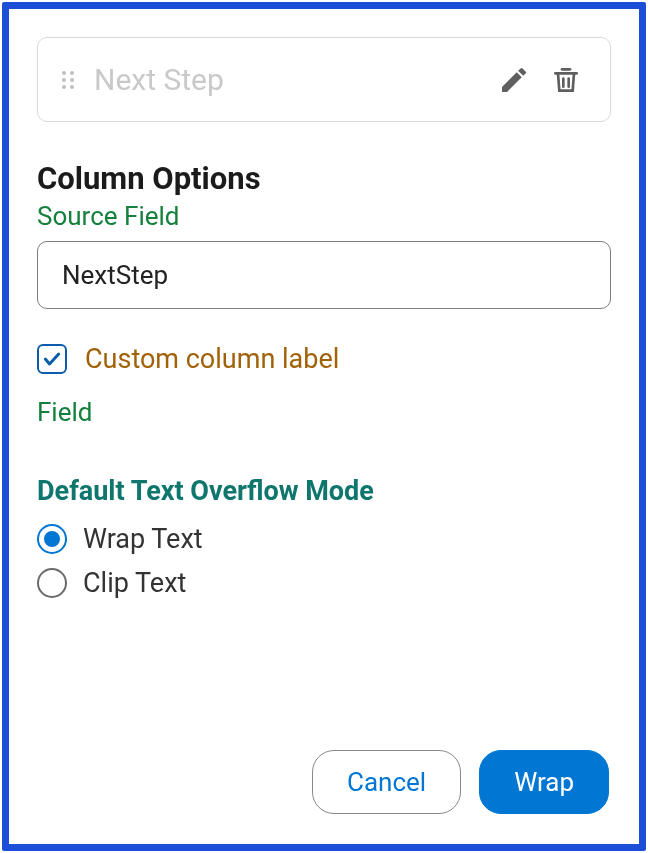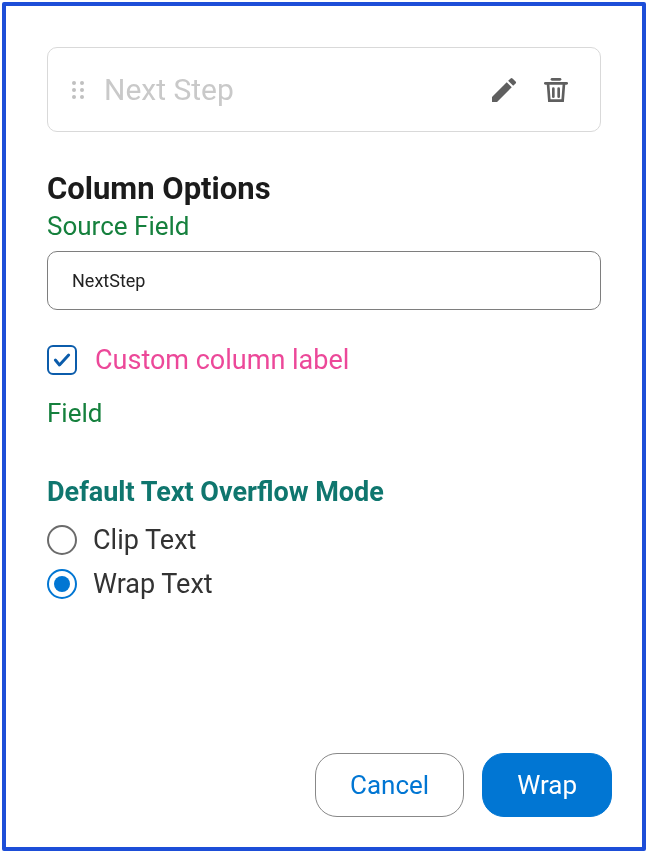--- a/index.html
+++ b/index.html
@@ -4,26 +4,26 @@
 <style>
   * { box-sizing: border-box; }
   html, body { margin: 0; padding: 0; }
   body {
     font-family: -apple-system, BlinkMacSystemFont, "Segoe UI", Roboto, Helvetica, Arial, sans-serif;
     width: 648px;
     height: 853px;
     background: #fff;
   }
   .panel {
-    border: 4px solid #1d4ed8;
+    border: 7px solid #1d4ed8;
     border-radius: 2px;
     width: 644px;
     height: 849px;
     margin: 2px;
-    padding: 41px;
+    padding: 28px;
     position: relative;
   }
   .field-card {
     border: 1px solid #d9d9d9;
     border-radius: 10px;
     padding: 24px 28px 24px 24px;
     display: flex;
     align-items: center;
     gap: 20px;
   }
@@ -63,21 +63,21 @@
   .field-label {
     font-size: 26px;
     color: #15803d;
     margin-bottom: 10px;
   }
   .text-input {
     width: 100%;
     border: 1.5px solid #7e7e7e;
     border-radius: 10px;
     padding: 18px 24px;
-    font-size: 18px;
+    font-size: 26px;
     color: #222;
     outline: none;
     font-family: inherit;
     background: #fff;
   }
   .checkbox-row {
     display: flex;
     align-items: center;
     gap: 18px;
     margin: 34px 0 22px 0;
@@ -89,21 +89,21 @@
     border-radius: 6px;
     display: inline-flex;
     align-items: center;
     justify-content: center;
     cursor: pointer;
     color: #0b5cab;
   }
   .checkbox svg { display: block; }
   .checkbox-label {
     font-size: 27px;
-    color: #ec4899;
+    color: #a16207;
   }
   .subsection-title {
     font-size: 27px;
     font-weight: 700;
     color: #0f766e;
     margin: 48px 0 16px 0;
   }
   .radio-group {
     display: flex;
     flex-direction: column;
@@ -213,27 +213,27 @@
     </span>
     <span class="checkbox-label">Custom column label</span>
   </div>
 
   <div class="field-label">Field</div>
 
   <div class="subsection-title">Default Text Overflow Mode</div>
 
   <div class="radio-group">
     <div class="radio-row">
+      <span class="radio selected"></span>
+      <span class="radio-label">Wrap Text</span>
+    </div>
+    <div class="radio-row">
       <span class="radio"></span>
       <span class="radio-label">Clip Text</span>
     </div>
-    <div class="radio-row">
-      <span class="radio selected"></span>
-      <span class="radio-label">Wrap Text</span>
-    </div>
   </div>
 
   <div class="button-row">
     <button class="btn btn-secondary">Cancel</button>
     <button class="btn btn-primary">Wrap</button>
   </div>
 
 </div>
 
 </body></html>

